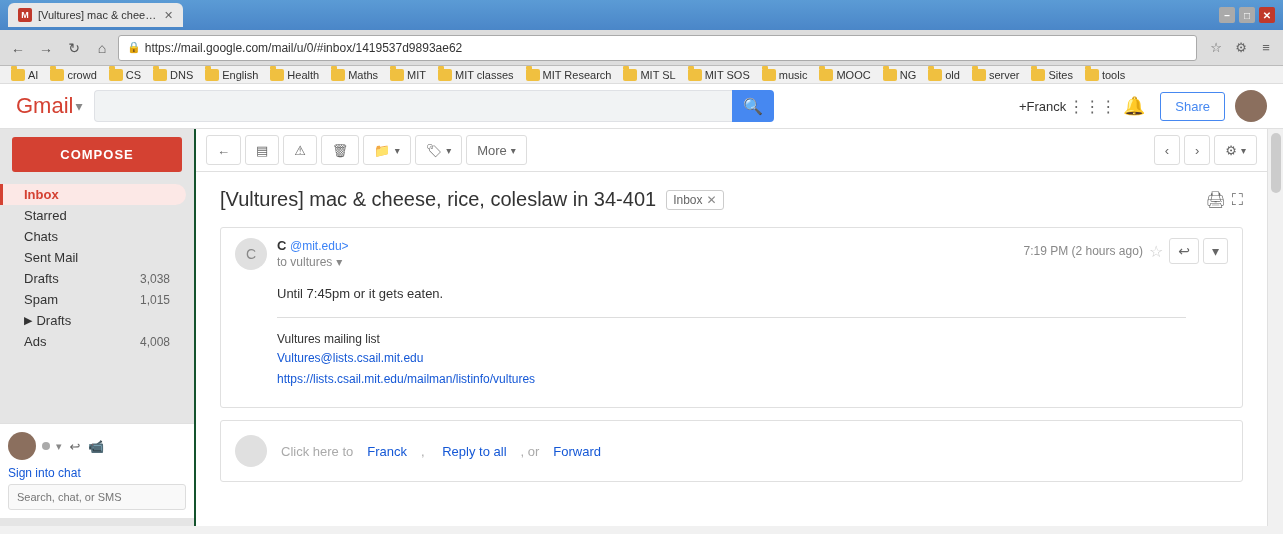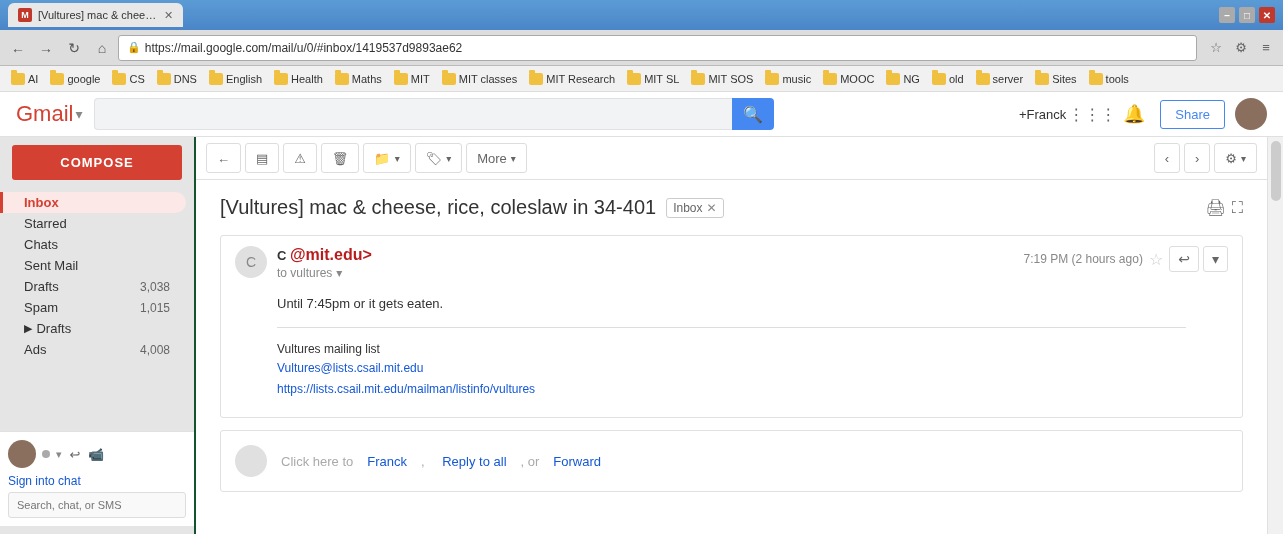--- a/index.html
+++ b/index.html
@@ -69,21 +69,21 @@
       gap: 4px;
     }
     .address-text { color: #333; font-size: 12px; }
     .address-lock { color: #5a7; font-size: 11px; }
     .nav-icons { display: flex; gap: 3px; margin-left: 4px; }
     .nav-icon-btn { width: 22px; height: 22px; background: none; border: none; cursor: pointer; color: #666; font-size: 13px; display: flex; align-items: center; justify-content: center; }
 
     
     .bookmarks-bar {
       background: #f1f1f1;
-      height: 26px;
+      height: 18px;
       display: flex;
       align-items: center;
       padding: 0 6px;
       gap: 2px;
       border-bottom: 1px solid #ddd;
       overflow: hidden;
     }
     .bookmark-item {
       display: flex;
       align-items: center;
@@ -272,21 +272,21 @@
     }
     .message-header {
       display: flex;
       align-items: flex-start;
       padding: 10px 14px;
       gap: 10px;
     }
     .message-avatar { width: 32px; height: 32px; border-radius: 50%; background: #e0e0e0; min-width: 32px; display: flex; align-items: center; justify-content: center; color: #888; font-size: 14px; }
     .message-meta { flex: 1; }
     .message-sender { font-weight: bold; font-size: 13px; color: #333; }
-    .message-email { color: #b91c1c; font-size: 16px; font-weight: bold; }
+    .message-email { color: #3b82f6; font-size: 12px; font-weight: normal; }
     .message-to { font-size: 12px; color: #888; margin-top: 2px; display: flex; align-items: center; gap: 4px; }
     .to-dropdown { cursor: pointer; color: #888; }
     .message-time { font-size: 12px; color: #888; display: flex; align-items: center; gap: 6px; }
     .time-star { cursor: pointer; color: #ccc; font-size: 16px; }
     .message-reply-btns { display: flex; gap: 4px; }
     .reply-btn { background: none; border: 1px solid #ddd; border-radius: 3px; padding: 4px 8px; cursor: pointer; color: #666; font-size: 14px; }
 
     .message-body {
       padding: 4px 56px 16px 56px;
       font-size: 13px;
@@ -358,21 +358,21 @@
   </div>
 </div>
 
 <div class="bookmarks-bar">
   <div class="bookmark-item">
     <div class="bookmark-folder"></div>
     <span>AI</span>
   </div>
   <div class="bookmark-item">
     <div class="bookmark-folder"></div>
-    <span>google</span>
+    <span>crowd</span>
   </div>
   <div class="bookmark-item">
     <div class="bookmark-folder"></div>
     <span>CS</span>
   </div>
   <div class="bookmark-item">
     <div class="bookmark-folder"></div>
     <span>DNS</span>
   </div>
   <div class="bookmark-item">

